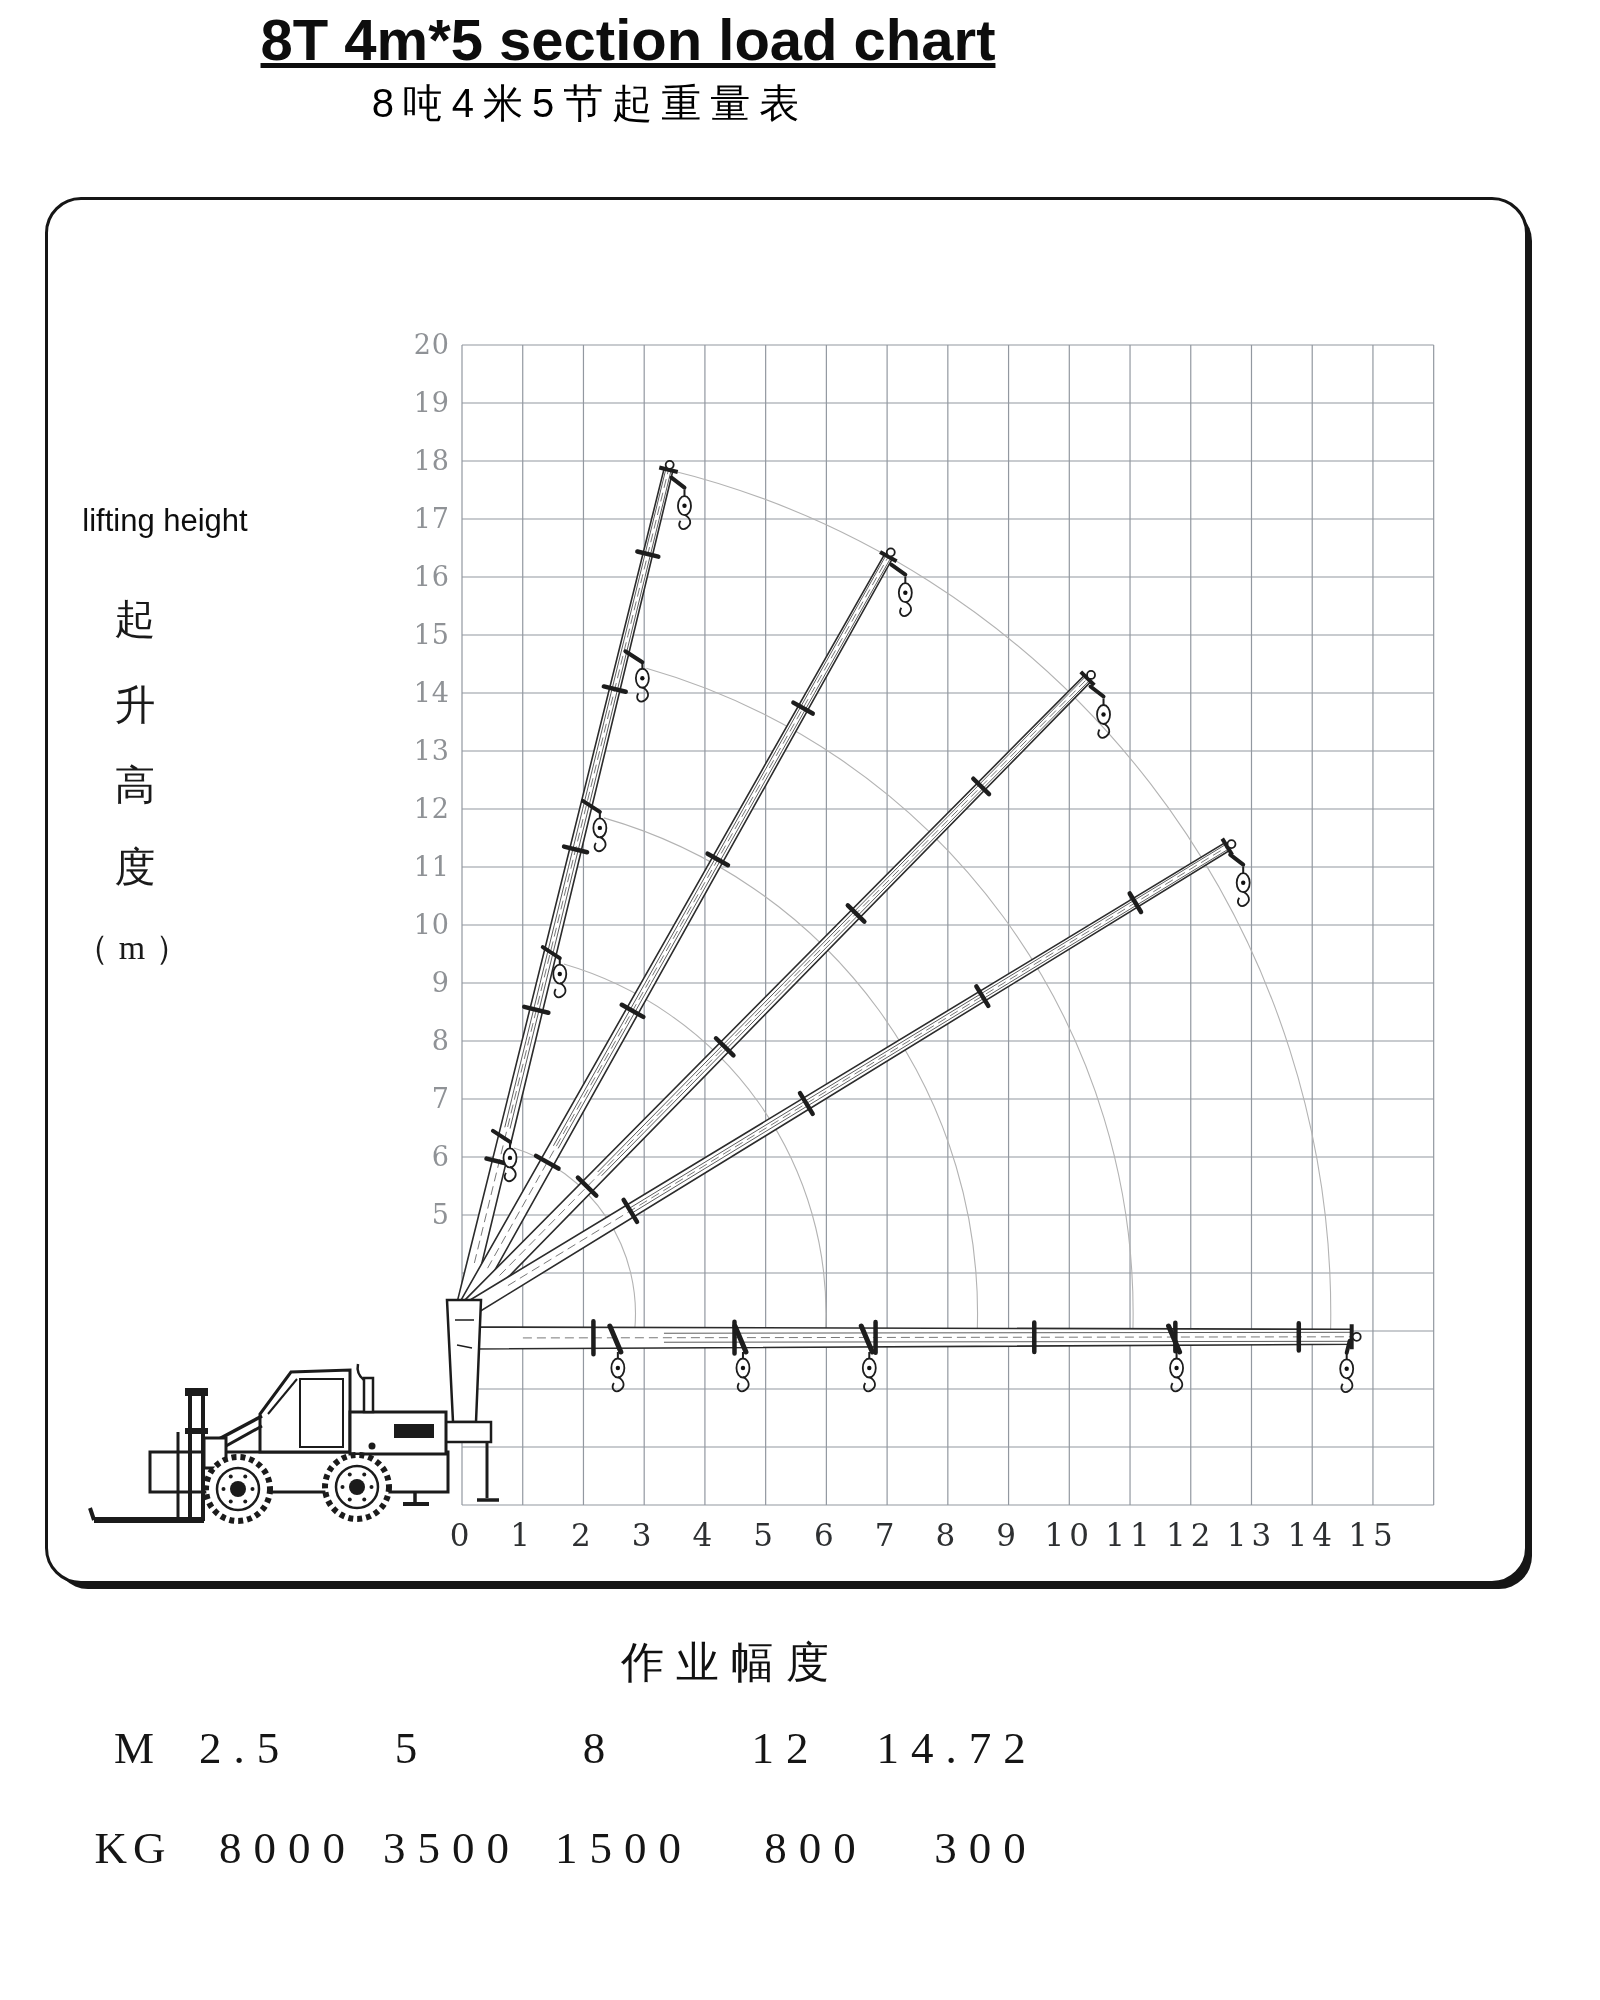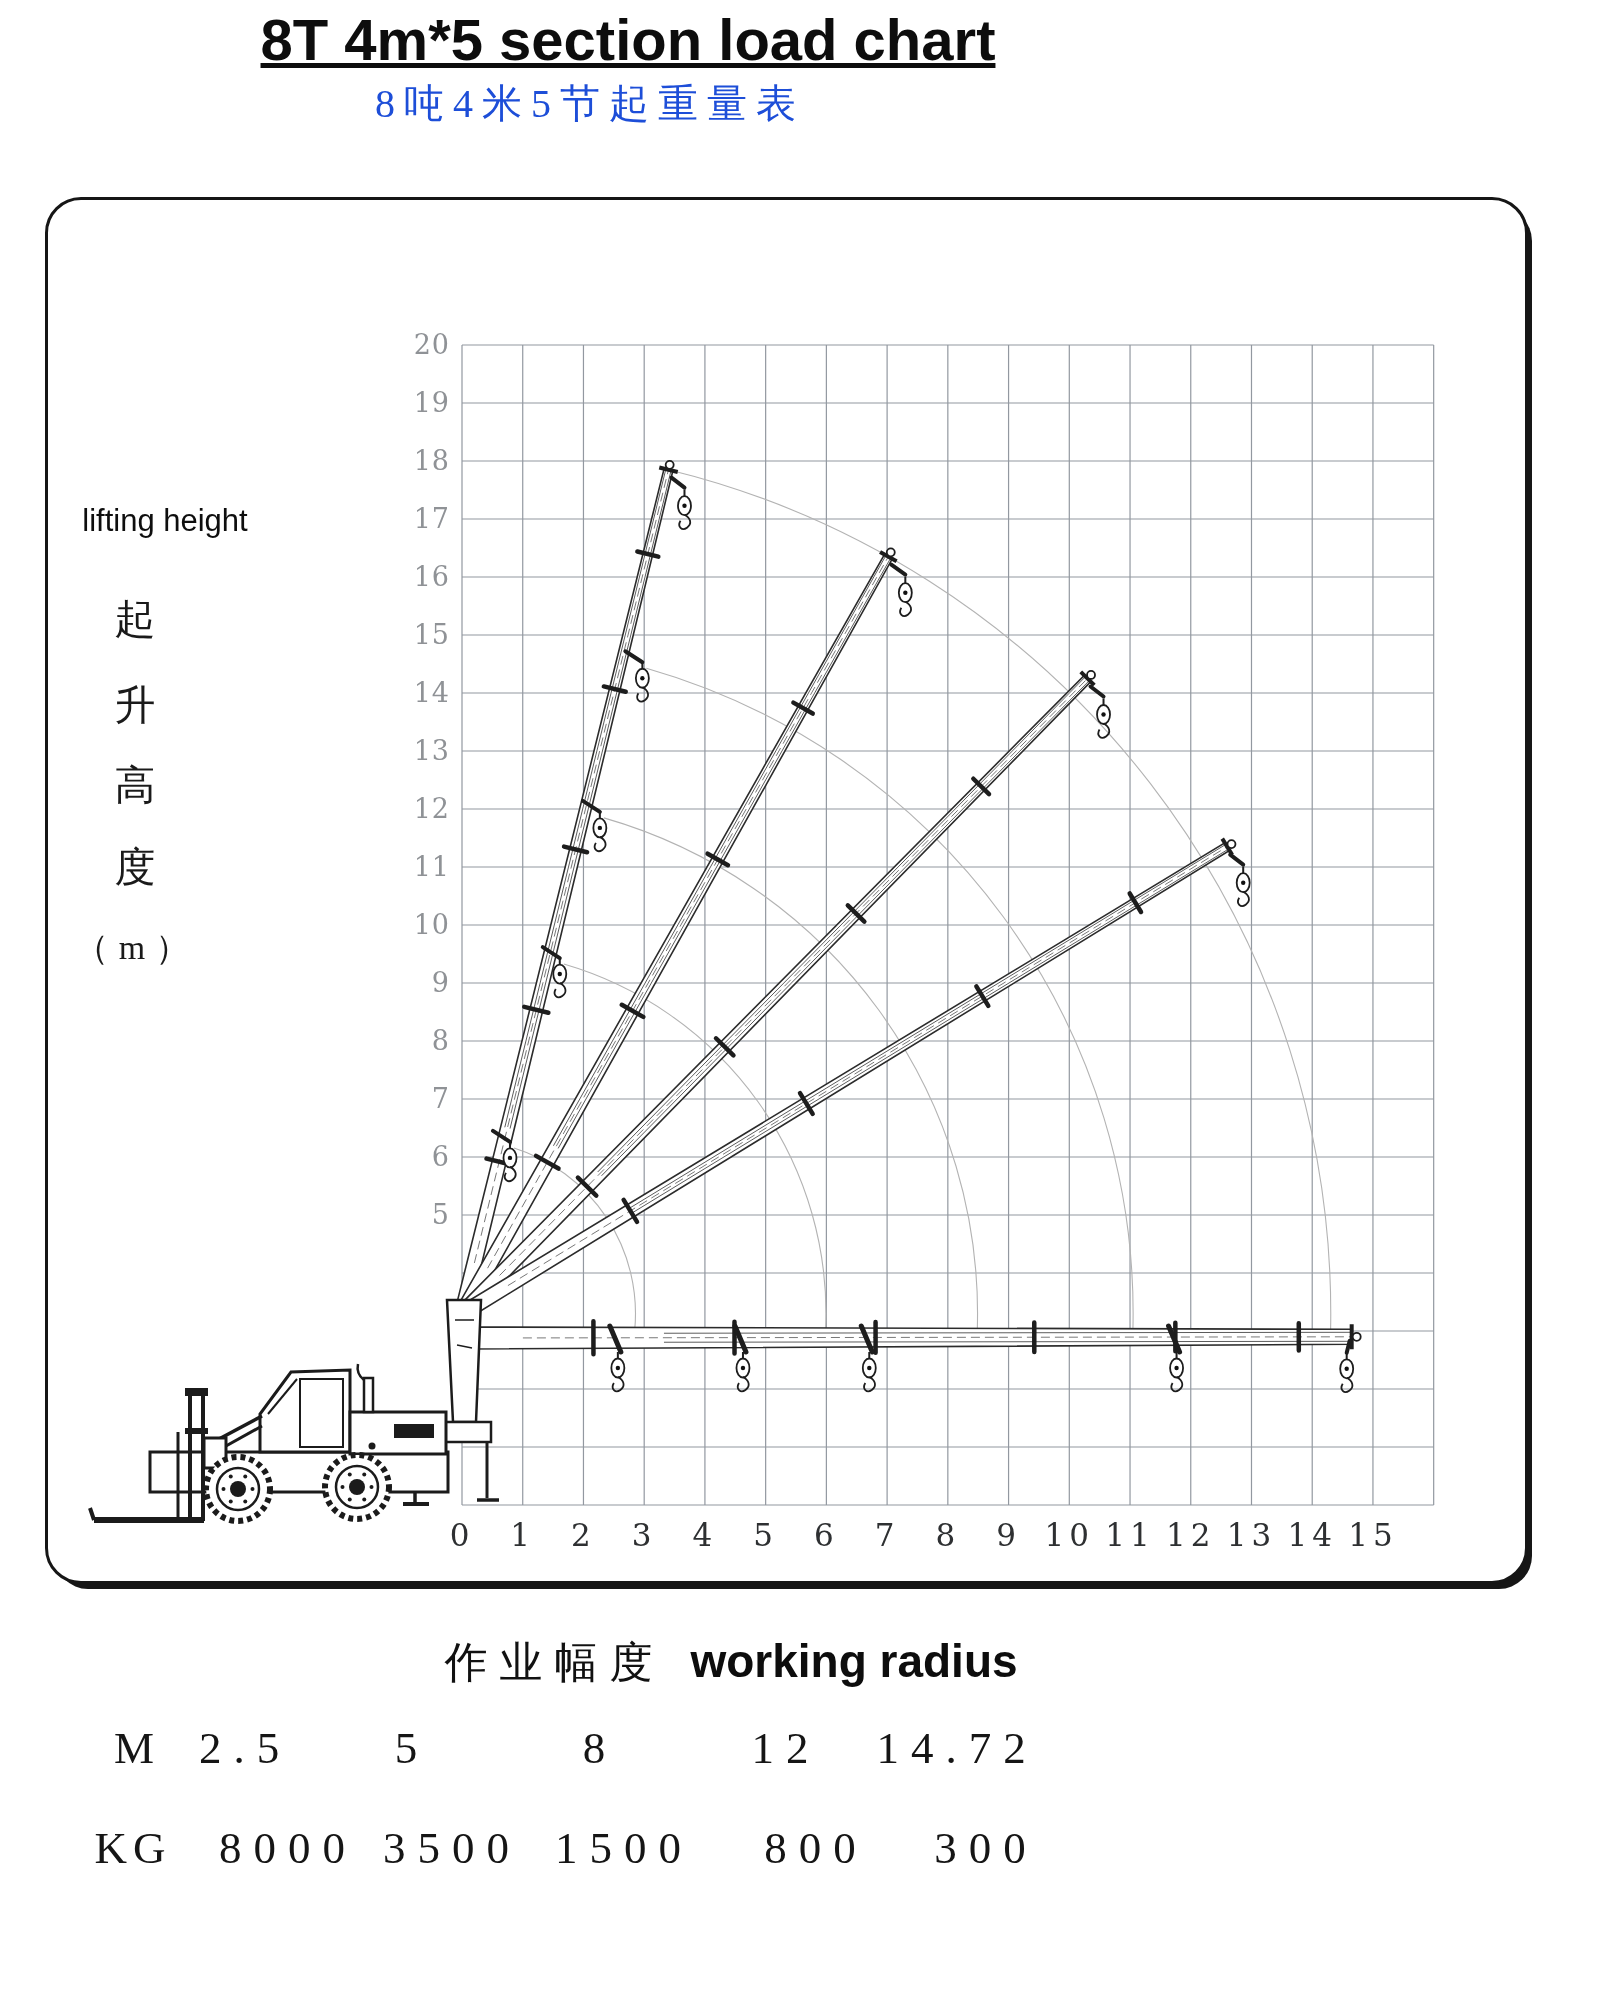--- a/index.html
+++ b/index.html
@@ -1,20 +1,20 @@
 <!DOCTYPE html>
 <html><head>
 <meta charset="utf-8">
 <style>
   html,body{margin:0;padding:0;background:#fff;}
   body{width:1600px;height:2000px;position:relative;font-family:"Liberation Sans",sans-serif;color:#161616;overflow:hidden;}
   .abs{position:absolute;}
   
   #main-title{left:0;top:6px;width:1256px;text-align:center;font-size:58px;font-weight:700;letter-spacing:0px;color:#0d0d0d;text-decoration:underline;}
-  #sub-title{left:0;top:76px;width:1180px;text-align:center;font-size:40px;font-family:Liberation Serif, serif;letter-spacing:9px;color:#1d4ed8;}
+  #sub-title{left:0;top:76px;width:1180px;text-align:center;font-size:40px;font-family:Liberation Sans, sans-serif;letter-spacing:9px;color:#000000;}
   
   #panel{left:45px;top:197px;width:1477px;height:1381px;border:3px solid #161616;border-radius:36px;background:#fff;box-shadow:7px 8px 0 -3px #161616;}
   
   #lift-en{left:60px;top:503px;width:210px;text-align:center;font-size:31px;font-weight:400;color:#0e0e0e;}
   .zh-v{left:100px;width:70px;text-align:center;font-size:41px;font-family:"Liberation Serif","DejaVu Serif",serif;color:#1a1a1a;}
   #zh0{top:592px;} #zh1{top:678px;} #zh2{top:758px;} #zh3{top:840px;}
   #y-unit{left:72px;top:925px;width:130px;text-align:center;font-size:34px;font-family:"Liberation Serif","DejaVu Serif",serif;letter-spacing:10px;color:#1a1a1a;}
   
   #radius-caption{left:131px;top:1634px;width:1200px;display:flex;justify-content:center;align-items:baseline;gap:26px;}
   #radius-zh{font-size:43px;font-family:"Liberation Serif","DejaVu Serif",serif;letter-spacing:12px;color:#111;}
@@ -328,21 +328,20 @@
         <circle cx="349.75" cy="1499.5573683548744" r="2" fill="#1b1b1b" stroke="none"></circle>
         <circle cx="342.5" cy="1487" r="2" fill="#1b1b1b" stroke="none"></circle>
         <circle cx="349.75" cy="1474.4426316451256" r="2" fill="#1b1b1b" stroke="none"></circle>
         <circle cx="364.25" cy="1474.4426316451256" r="2" fill="#1b1b1b" stroke="none"></circle>
       </g>
     </g>
   </svg>
 
 <div class="abs" id="radius-caption">
   <span id="radius-zh">作业幅度</span>
-  <span id="radius-en">working radius</span>
 </div>
 
 <div class="abs trow" id="row-m">
     <span class="tcell tlabel" style="left: 137px;">M</span>
     <span class="tcell" style="left: 245px;">2.5</span>
     <span class="tcell" style="left: 412px;">5</span>
     <span class="tcell" style="left: 600px;">8</span>
     <span class="tcell" style="left: 786px;">12</span>
     <span class="tcell" style="left: 957px;">14.72</span>
   </div>

